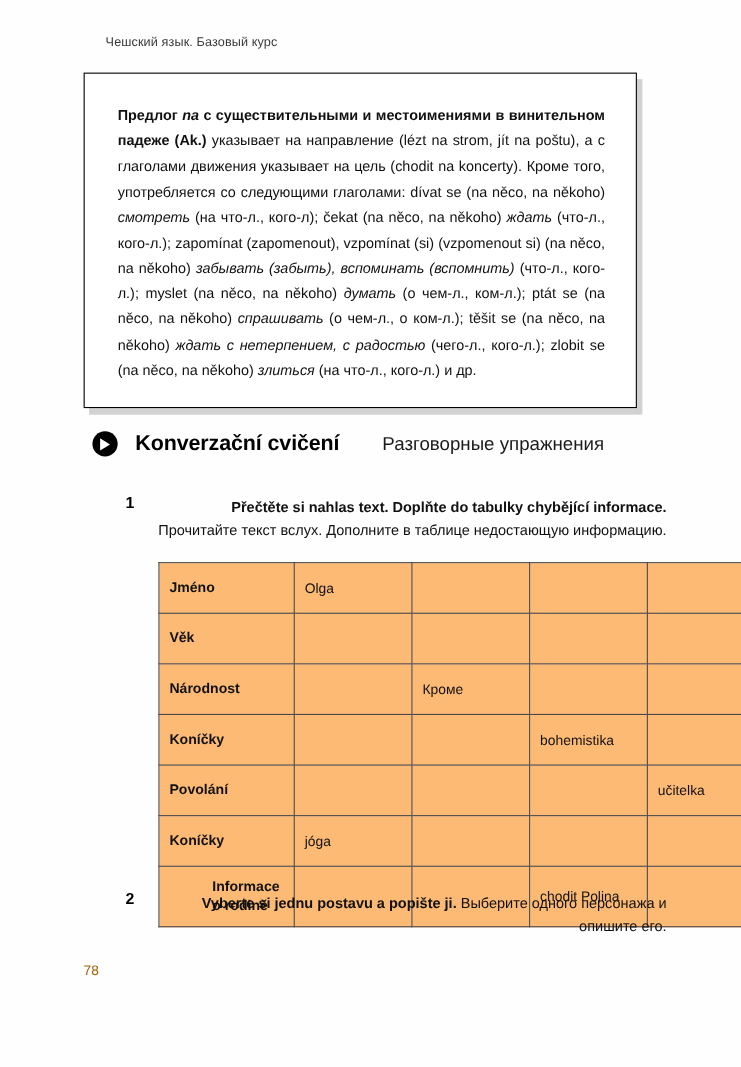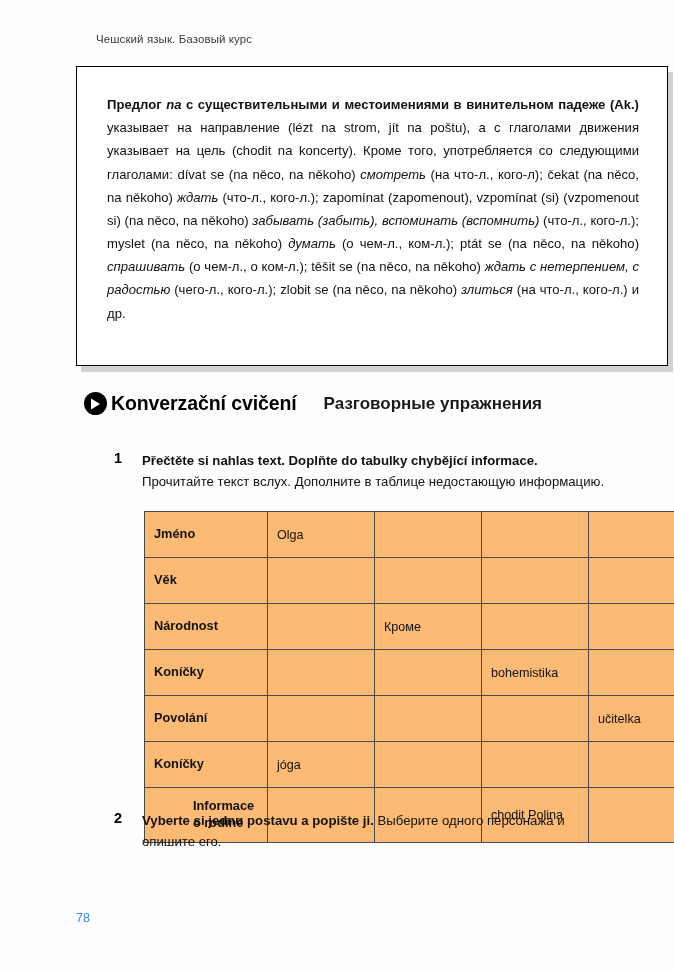--- a/index.html
+++ b/index.html
@@ -31,21 +31,21 @@
     letter-spacing: 0.1px;
     white-space: nowrap;
     margin-left: 20px;
   }
 
   
   .grammar-box-wrap {
     position: absolute;
     left: 76px;
     top: 66px;
-    width: 592px;
+    width: 503px;
   }
   .grammar-box {
     position: relative;
     border: 1.6px solid #000000;
     background: #ffffff;
     box-shadow: 5px 6px 0 0 #d2d2d2;
     padding: 26px 28px 22px 30px;
     box-sizing: border-box;
     min-height: 300px;
   }
@@ -61,21 +61,21 @@
   .grammar-text b { font-weight: bold; }
   .grammar-text i { font-style: italic; }
 
   
   .section-heading {
     position: absolute;
     left: 84px;
     top: 392px;
     display: flex;
     align-items: center;
-    gap: 4px;
+    gap: 16px;
   }
   .play-icon {
     width: 23px;
     height: 23px;
     border-radius: 50%;
     background: #000000;
     display: inline-flex;
     align-items: center;
     justify-content: center;
     flex: none;
@@ -83,21 +83,21 @@
   .play-icon svg { display: block; }
   .heading-cz {
     font-size: 19.5px;
     font-weight: bold;
     color: #000000;
     letter-spacing: -0.1px;
     white-space: nowrap;
   }
   .heading-ru {
     font-size: 17px;
-    font-weight: bold;
+    font-weight: normal;
     color: #1a1a1a;
     white-space: nowrap;
     margin-left: 3px;
     padding-left: 20px;
   }
 
   
   .exercise {
     position: absolute;
     display: flex;
@@ -108,21 +108,21 @@
     flex: none;
     font-size: 14.5px;
     font-weight: bold;
     color: #000000;
     padding-top: 0px;
   }
   .ex-body {
     font-size: 13.2px;
     line-height: 1.62;
     color: #111111;
-    text-align: left;
+    text-align: right;
   }
   .ex-body b { font-weight: bold; }
   #exercise-1 { left: 114px; top: 450px; width: 492px; }
   #exercise-2 { left: 114px; top: 810px; width: 492px; }
 
   
   .info-table {
     position: absolute;
     left: 144px;
     top: 511px;
@@ -145,23 +145,23 @@
     font-size: 12.8px;
     line-height: 1.3;
   }
   .info-table td.data-cell { width: 88px; }
   .info-table tr.tall-row td { height: 46px; }
 
   
   .folio {
     position: absolute;
     left: 76px;
-    top: 911px;
+    top: 875px;
     font-size: 12.5px;
-    color: #3b82f6;
+    color: #a16207;
   }
 </style>
 </head>
 <body>
 
 <div class="page">
 
   <div class="running-head">Чешский язык. Базовый курс</div>
 
   <div class="grammar-box-wrap">

